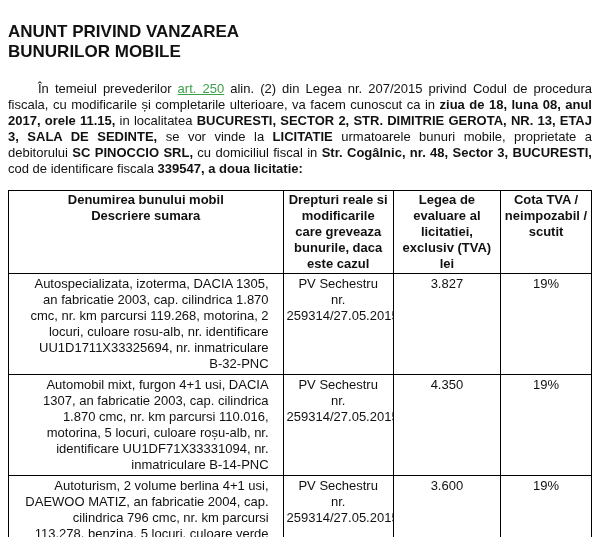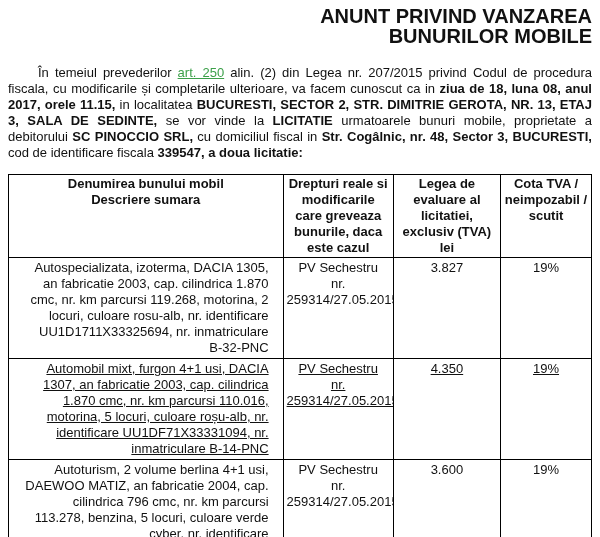--- a/index.html
+++ b/index.html
@@ -4,22 +4,22 @@
 <style>
   html, body { margin:0; padding:0; background:#ffffff; }
   body {
     width:600px; height:537px; overflow:hidden;
     font-family:"Liberation Sans", sans-serif;
     color:#111111;
   }
   .page { padding:6px 8px 0 8px; }
 
   .title {
-    text-align:right; font-weight:bold;
-    font-size:20px; line-height:20px; margin-top:0;
+    text-align:left; font-weight:bold;
+    font-size:17px; line-height:20px; margin-top:16px;
   }
 
   .intro {
     margin-top:19px;
     font-size:13px; line-height:16px;
     text-align:justify;
     text-indent:30px;
   }
   .b { font-weight:bold; }
   a.link { color:#3ca04a; text-decoration:underline; cursor:pointer; }
@@ -40,21 +40,21 @@
     height:52px;
   }
   col.c1 { width:47.1%; }
   col.c2 { width:18.9%; }
   col.c3 { width:18.4%; }
   col.c4 { width:15.6%; }
   td.td-desc   { text-align:right;  padding:2px 14px; }
   td.td-center { text-align:center; padding:2px 3px; }
   td.pre { white-space:pre-line; }
   tbody tr:nth-child(1) td { height:77px; }
-  tbody tr:nth-child(2) td { height:67px;text-decoration:underline; }
+  tbody tr:nth-child(2) td { height:67px; }
   tbody tr:nth-child(3) td { height:67px; }
   tbody tr:nth-child(4) td { height:65px; }
 </style>
 </head>
 <body>
 
 <div class="page">
 
   <div class="title">
     <div>ANUNT PRIVIND VANZAREA</div>

